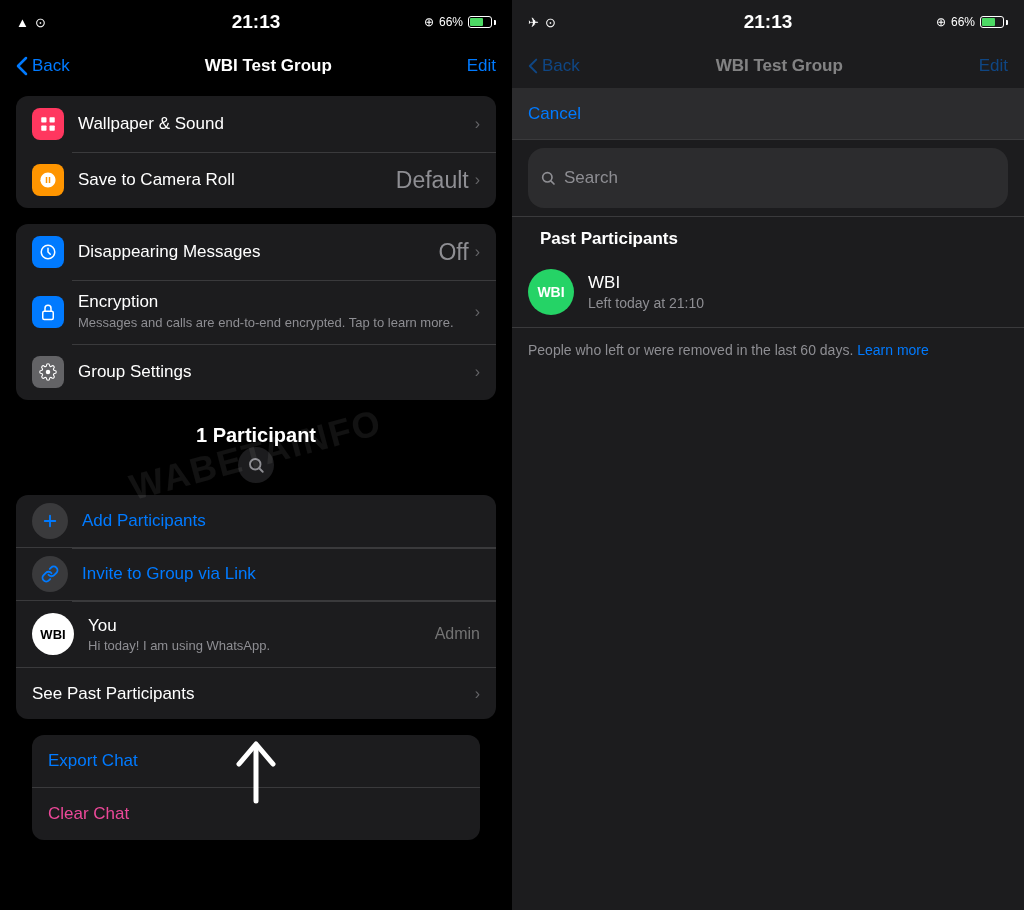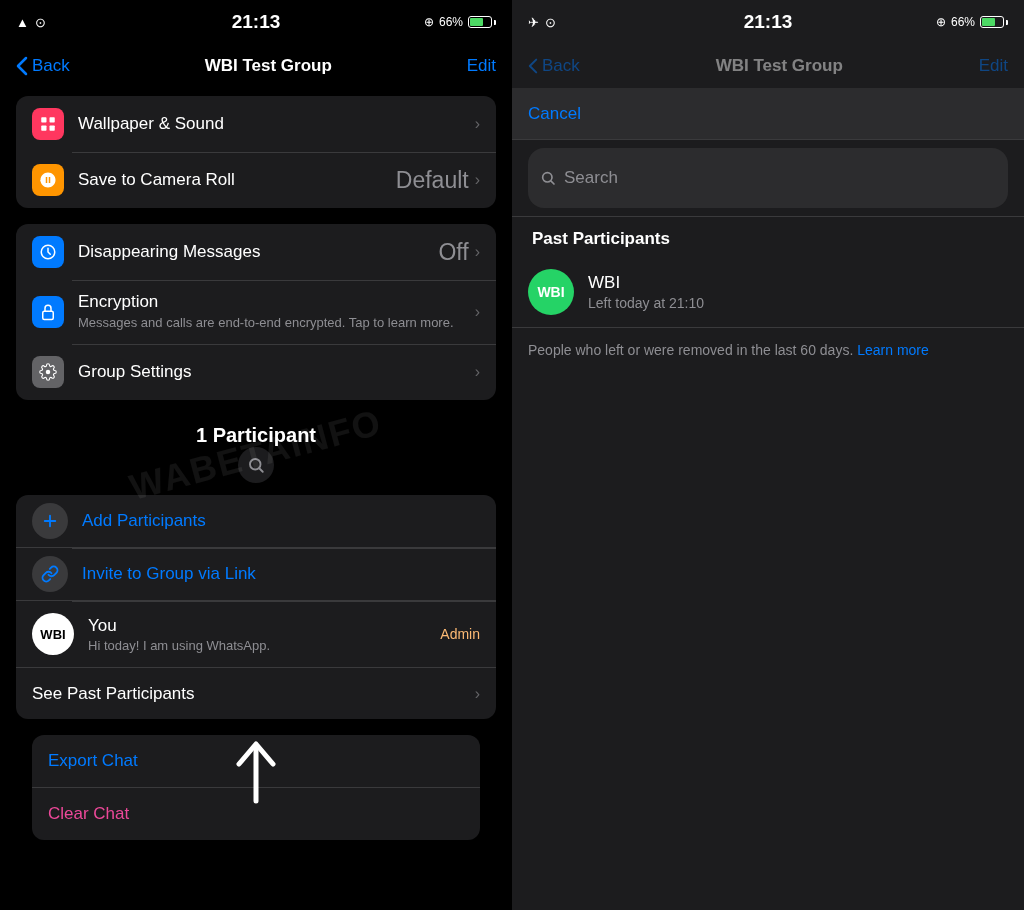--- a/index.html
+++ b/index.html
@@ -309,22 +309,22 @@
     .participant-name {
       font-size: 17px;
       color: #fff;
     }
     .participant-sub {
       font-size: 13px;
       color: #8e8e93;
       margin-top: 2px;
     }
     .admin-badge {
-      font-size: 14px;
-      color: #fdba74;
+      font-size: 16px;
+      color: #737373;
       margin-left: auto;
     }
 
     .see-past-item {
       display: flex;
       align-items: center;
       justify-content: space-between;
       padding: 14px 16px;
       min-height: 52px;
       border-top: 0.5px solid #3a3a3c;
@@ -416,21 +416,21 @@
       outline: none;
       color: #fff;
       font-size: 17px;
       flex: 1;
     }
     .search-bar input::placeholder {
       color: #8e8e93;
     }
 
     .past-section-header {
-      padding: 12px 20px 8px;
+      padding: 12px 28px 8px;
       font-size: 17px;
       font-weight: 600;
       color: #fff;
       background: #1c1c1e;
     }
     .divider-line {
       height: 0.5px;
       background: #3a3a3c;
       margin: 0;
     }

